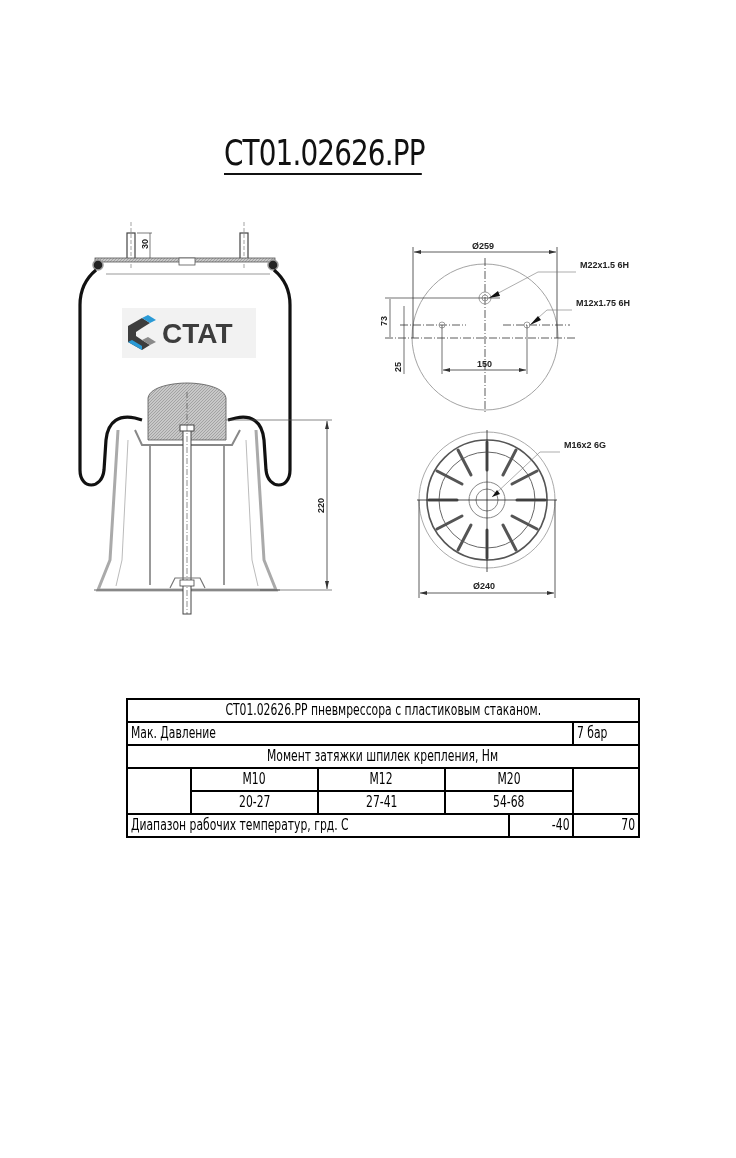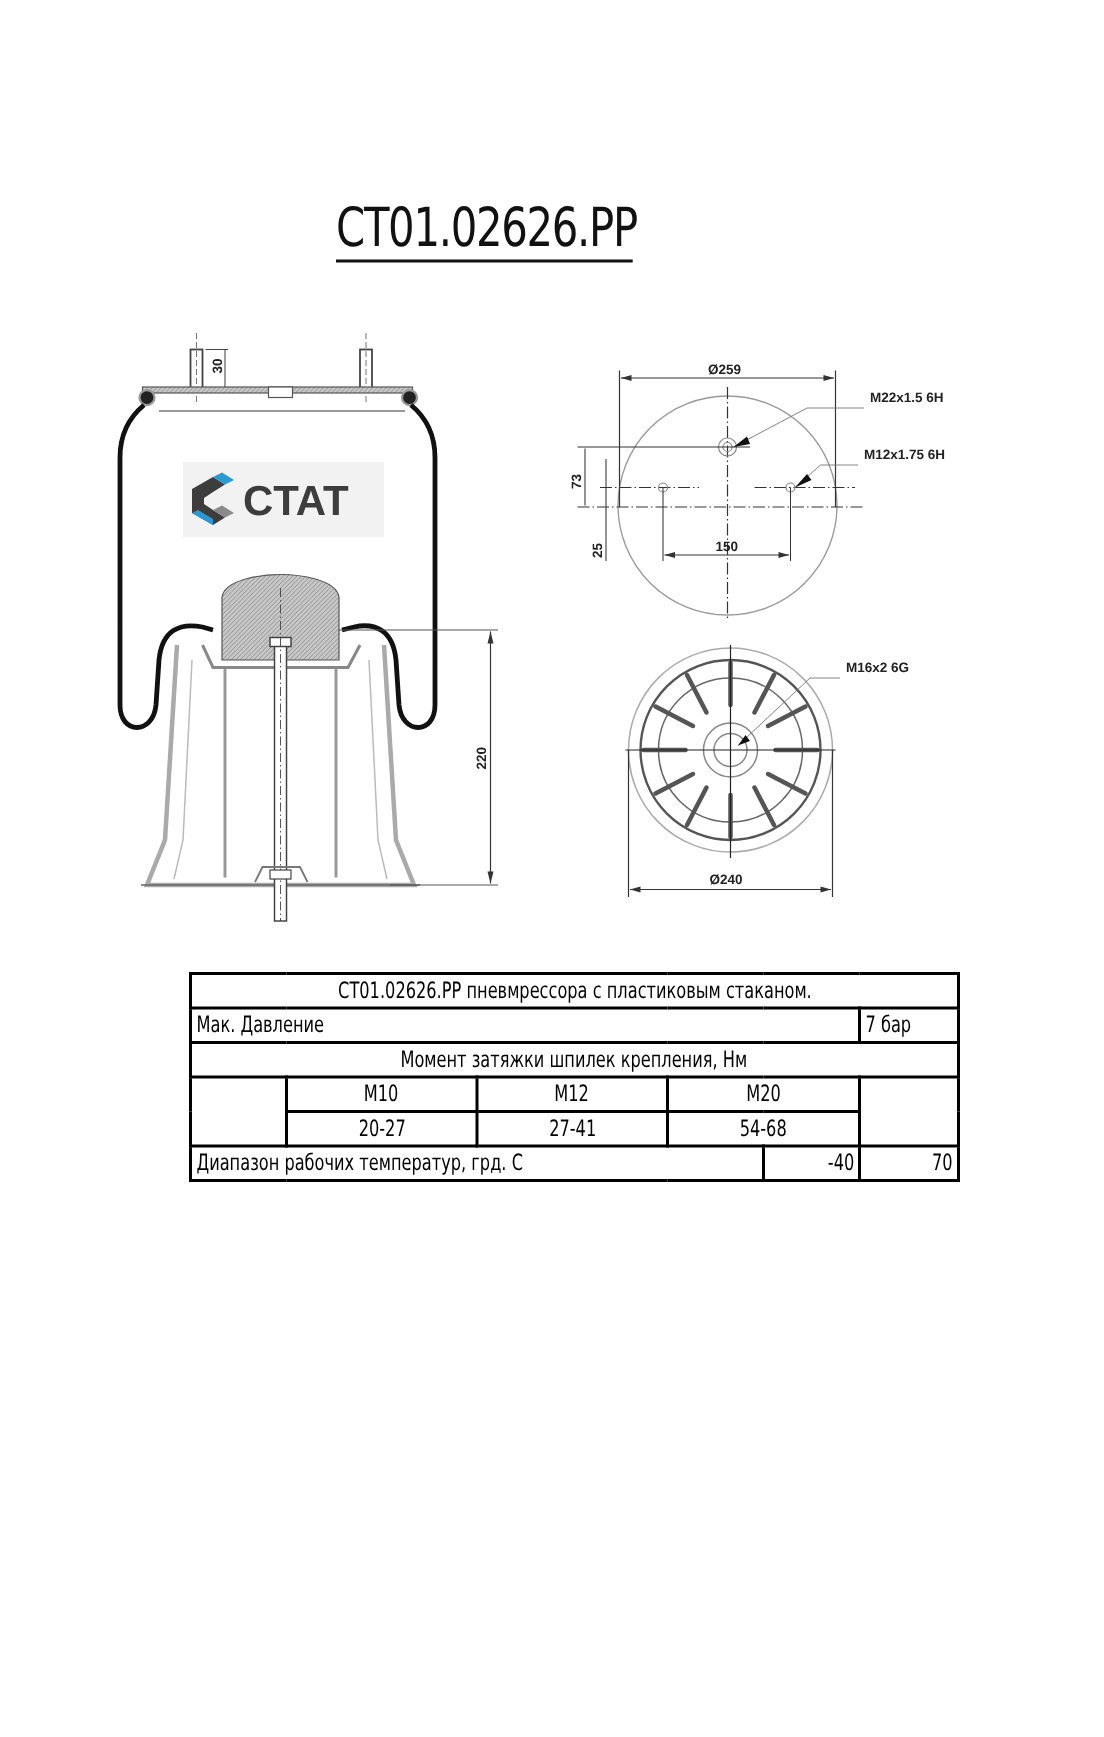--- a/index.html
+++ b/index.html
@@ -9,21 +9,21 @@
     font-family: "DejaVu Sans Condensed", "DejaVu Sans", sans-serif;
     font-size: 36px; font-weight: 300; letter-spacing: -1px; color: #111;
     border-bottom: 2px solid #111; line-height: 40px; transform: scaleX(0.86); transform-origin: left;
     white-space: nowrap;
   }
   svg.drawing { position: absolute; left: 0; top: 0; }
   .dimtxt { font-family: "Liberation Sans", sans-serif; font-weight: bold; font-size: 9px; fill: #222; }
   .logo-text { font-family: "Liberation Sans", sans-serif; font-weight: bold; font-size: 28px; fill: #3d3d3d; }
 
   table.spec {
-    position: absolute; left: 126px; top: 648px; width: 512px;
+    position: absolute; left: 126px; top: 698px; width: 512px;
     border-collapse: collapse; table-layout: fixed;
     font-family: "DejaVu Sans", sans-serif; font-size: 15px; color: #000;
   }
   table.spec td {
     border: 2px solid #000; padding: 0 3px; height: 21px; line-height: 21px;
     white-space: nowrap; overflow: hidden;
   }
   .cond { display: inline-block; transform: scaleX(0.72); transform-origin: center; }
   .cond-l { display: inline-block; transform: scaleX(0.72); transform-origin: left; }
   .cond-r { display: inline-block; transform: scaleX(0.72); transform-origin: right; }

